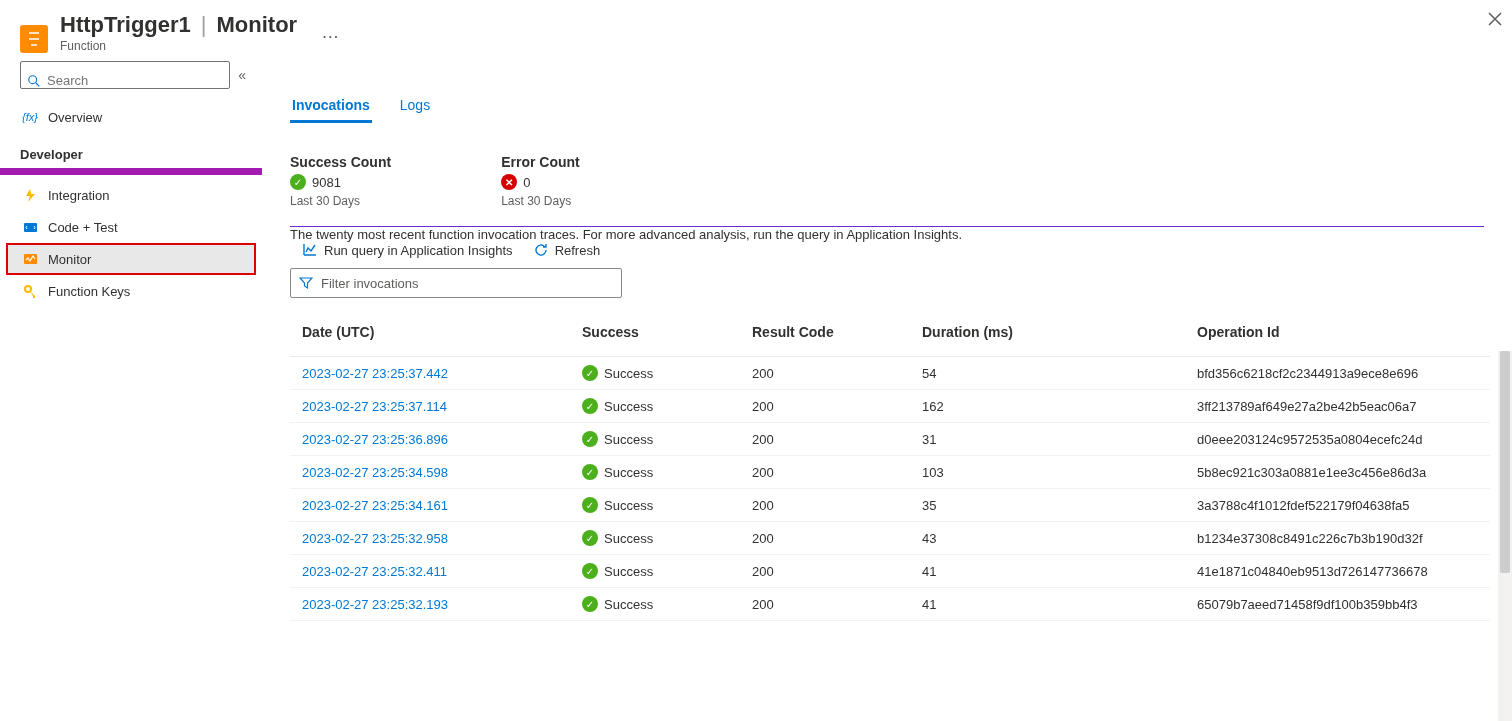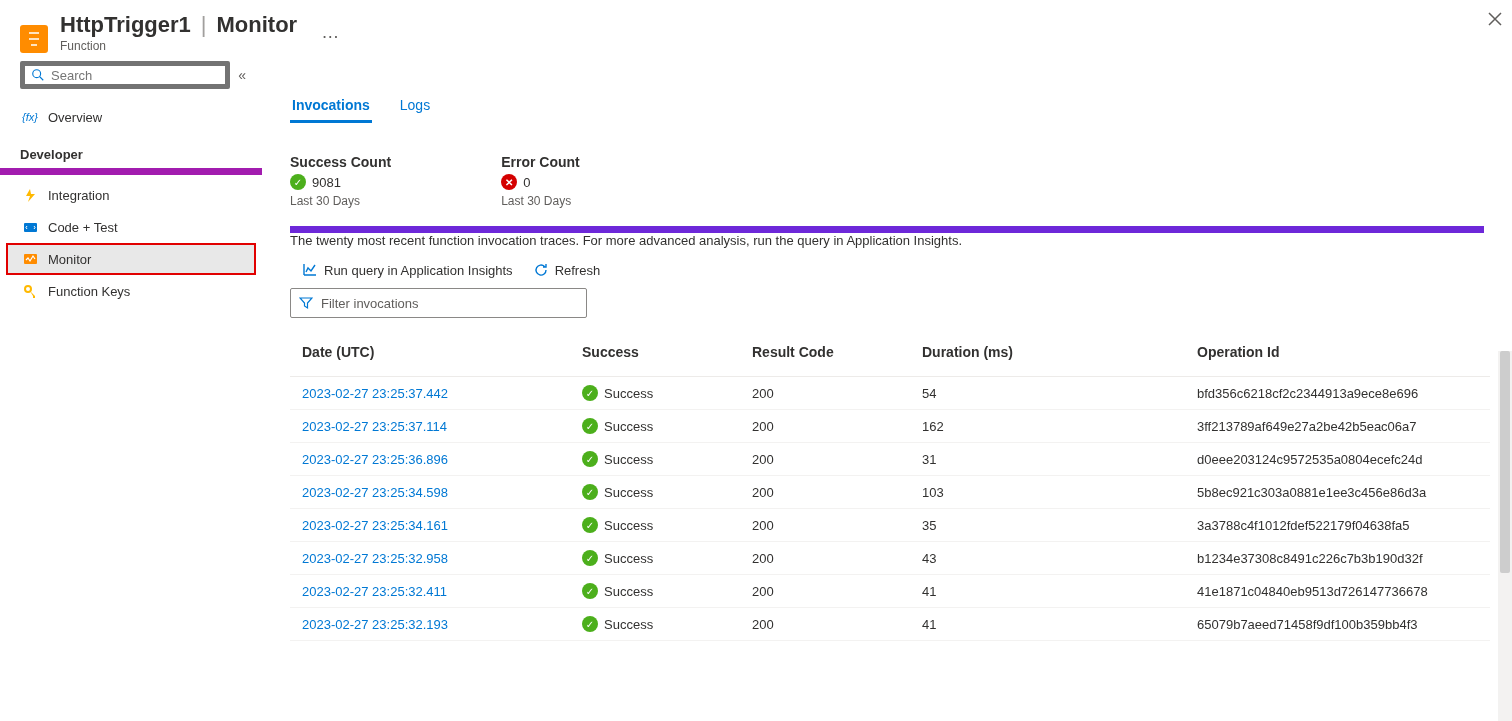--- a/index.html
+++ b/index.html
@@ -15,57 +15,57 @@
 .header-title .sep { color: #a19f9d; font-weight: 400; }
 .header-sub { font-size: 12px; color: #605e5c; margin-top: 1px; }
 .header-ellipsis { margin-left: 12px; color: #605e5c; font-size: 18px; letter-spacing: 2px; cursor: pointer; align-self: center; }
 .header-close { position: absolute; right: 10px; top: 10px; font-size: 18px; color: #605e5c; cursor: pointer; }
 
 .body { flex: 1; display: flex; min-height: 0; }
 
 
 .sidebar { width: 262px; flex-shrink: 0; padding: 0 0 0 0; }
 .search-row { display: flex; align-items: center; gap: 8px; padding: 0 16px 12px 20px; }
-.search-box { flex: 1; border: 5px solid #737373; height: 28px; display: flex; align-items: center; padding: 0 6px; border-radius: 2px; }
+.search-box { flex: 1; border: 1px solid #737373; height: 28px; display: flex; align-items: flex-end; padding: 0 6px; border-radius: 2px; }
 .search-box input { border: none; outline: none; font-size: 13px; width: 100%; background: transparent; color: #605e5c; }
 .search-icon { color: #0078d4; margin-right: 6px; display: inline-flex; }
 .collapse-icon { color: #605e5c; font-size: 14px; cursor: pointer; }
 
 .nav-item { display: flex; align-items: center; height: 32px; padding: 0 16px 0 22px; cursor: pointer; gap: 10px; font-size: 13px; }
 .nav-item.selected { background: #e8e8e8; border: 2px solid #e10000; margin: 0 6px; padding-left: 14px; }
 
 .nav-group-label { font-weight: 600; font-size: 13px; padding: 14px 20px 6px 20px; color: #323130; border-bottom: 7px solid #a21caf; margin-bottom: 4px; }
 
 .nav-icon { width: 16px; height: 16px; display: inline-flex; align-items: center; justify-content: center; flex-shrink: 0; }
 
 
 .main { flex: 1; display: flex; flex-direction: column; padding: 30px 4px 0 28px; min-width: 0; position: relative; }
 
 .tabs { display: flex; gap: 26px; border-bottom: 1px solid transparent; margin-bottom: 10px; }
 .tab { font-size: 14px; color: #0078d4; padding: 6px 2px 10px 2px; cursor: pointer; position: relative; }
 .tab.active { font-weight: 600; }
 .tab.active::after { content: ""; position: absolute; left: 0; right: 0; bottom: 0; height: 3px; background: #0078d4; }
 
-.stats { display: flex; gap: 110px; padding: 20px 0 18px 0; border-bottom: 7px solid #6d28d9; margin-right: 24px; }
+.stats { display: flex; gap: 110px; padding: 20px 0 18px 0; border-bottom: 1px solid #6d28d9; margin-right: 24px; }
 .stat-block { display: flex; flex-direction: column; gap: 4px; }
 .stat-title { font-weight: 600; font-size: 14px; }
 .stat-value { display: flex; align-items: center; gap: 6px; font-size: 13px; }
 .stat-caption { font-size: 12px; color: #605e5c; }
 
 .succ-icon { width: 16px; height: 16px; border-radius: 50%; background: #4caf1c; display: inline-flex; align-items: center; justify-content: center; color: #fff; font-size: 10px; }
 .err-icon { width: 16px; height: 16px; border-radius: 50%; background: #d40000; display: inline-flex; align-items: center; justify-content: center; color: #fff; font-size: 10px; font-weight: bold; }
 
 .section-title { font-weight: 600; font-size: 16px; margin: 20px 0 14px 0; }
-.section-desc { font-size: 13px; color: #323130; margin-bottom: 14px; }
+.section-desc { font-size: 13px; color: #323130; margin-bottom: 0; }
 
 .actions { display: flex; gap: 20px; align-items: center; padding-left: 12px; margin-bottom: 10px; }
 .action { display: flex; align-items: center; gap: 6px; font-size: 13px; cursor: pointer; color: #323130; }
 .action svg { color: #0078d4; }
 
-.filter-box { border: 1px solid #8a8886; height: 30px; width: 297px; display: flex; align-items: center; padding: 0 8px; border-radius: 2px; margin-bottom: 16px; cursor: pointer; }
+.filter-box { border: 1px solid #8a8886; height: 30px; width: 332px; display: flex; align-items: center; padding: 0 8px; border-radius: 2px; margin-bottom: 16px; cursor: pointer; }
 .filter-box svg { color: #0078d4; margin-right: 8px; }
 .filter-box span { color: #605e5c; }
 
 .table-wrap { flex: 1; overflow-y: auto; padding-right: 18px; }
 .table { width: 100%; border-collapse: collapse; }
 .table th { text-align: left; font-weight: 600; font-size: 14px; padding: 10px 12px 16px 12px; border-bottom: 1px solid #edebe9; color: #323130; }
 .table td { padding: 8px 12px; font-size: 13px; border-bottom: 1px solid #f3f2f1; vertical-align: middle; }
 .table td.date a { color: #0078d4; text-decoration: none; }
 .succ-cell { display: flex; align-items: center; gap: 6px; }
 

